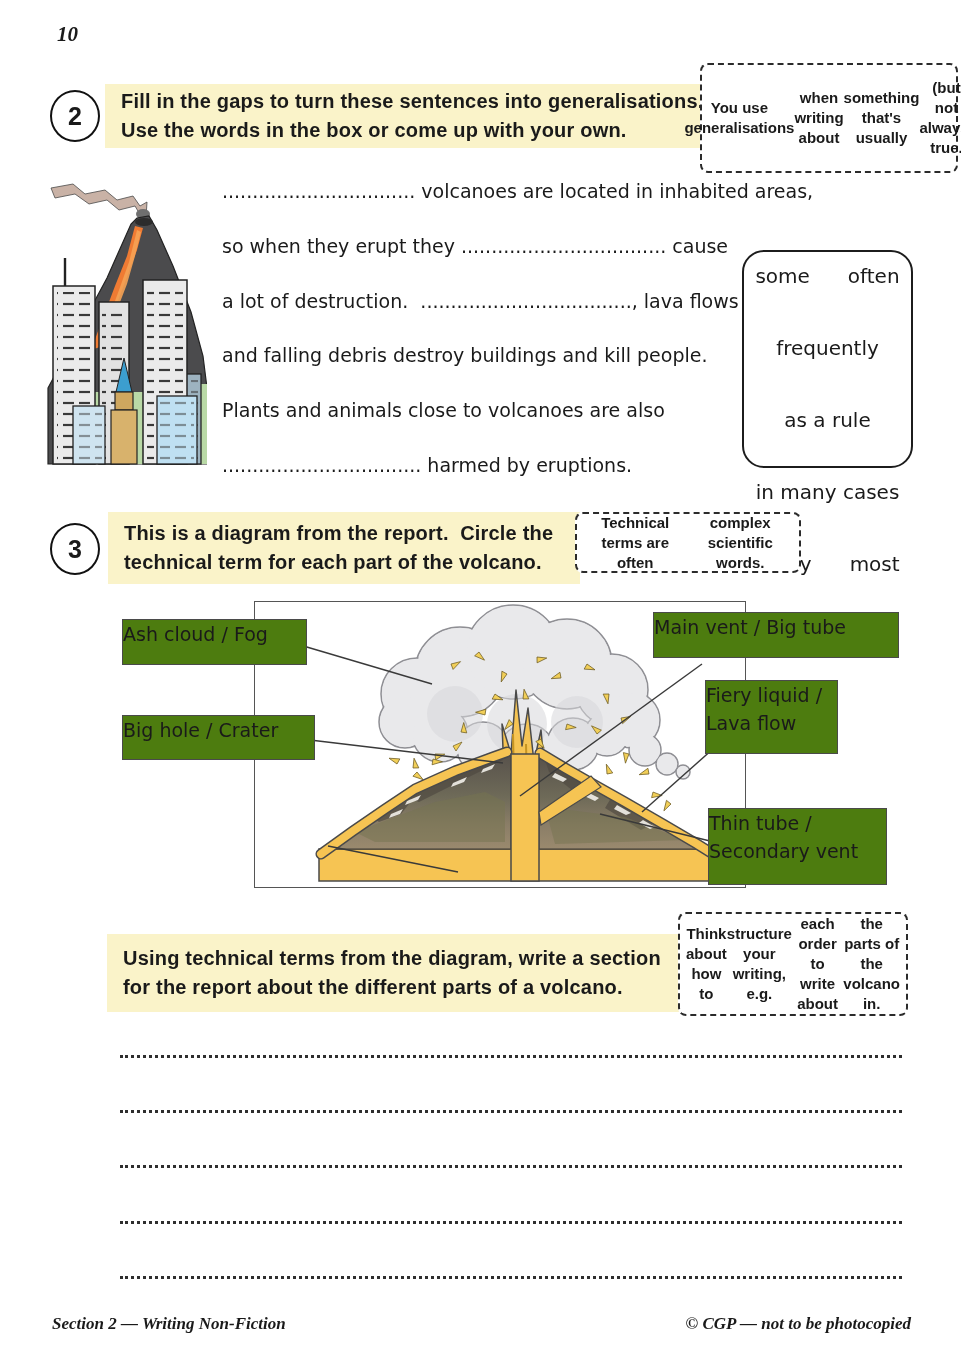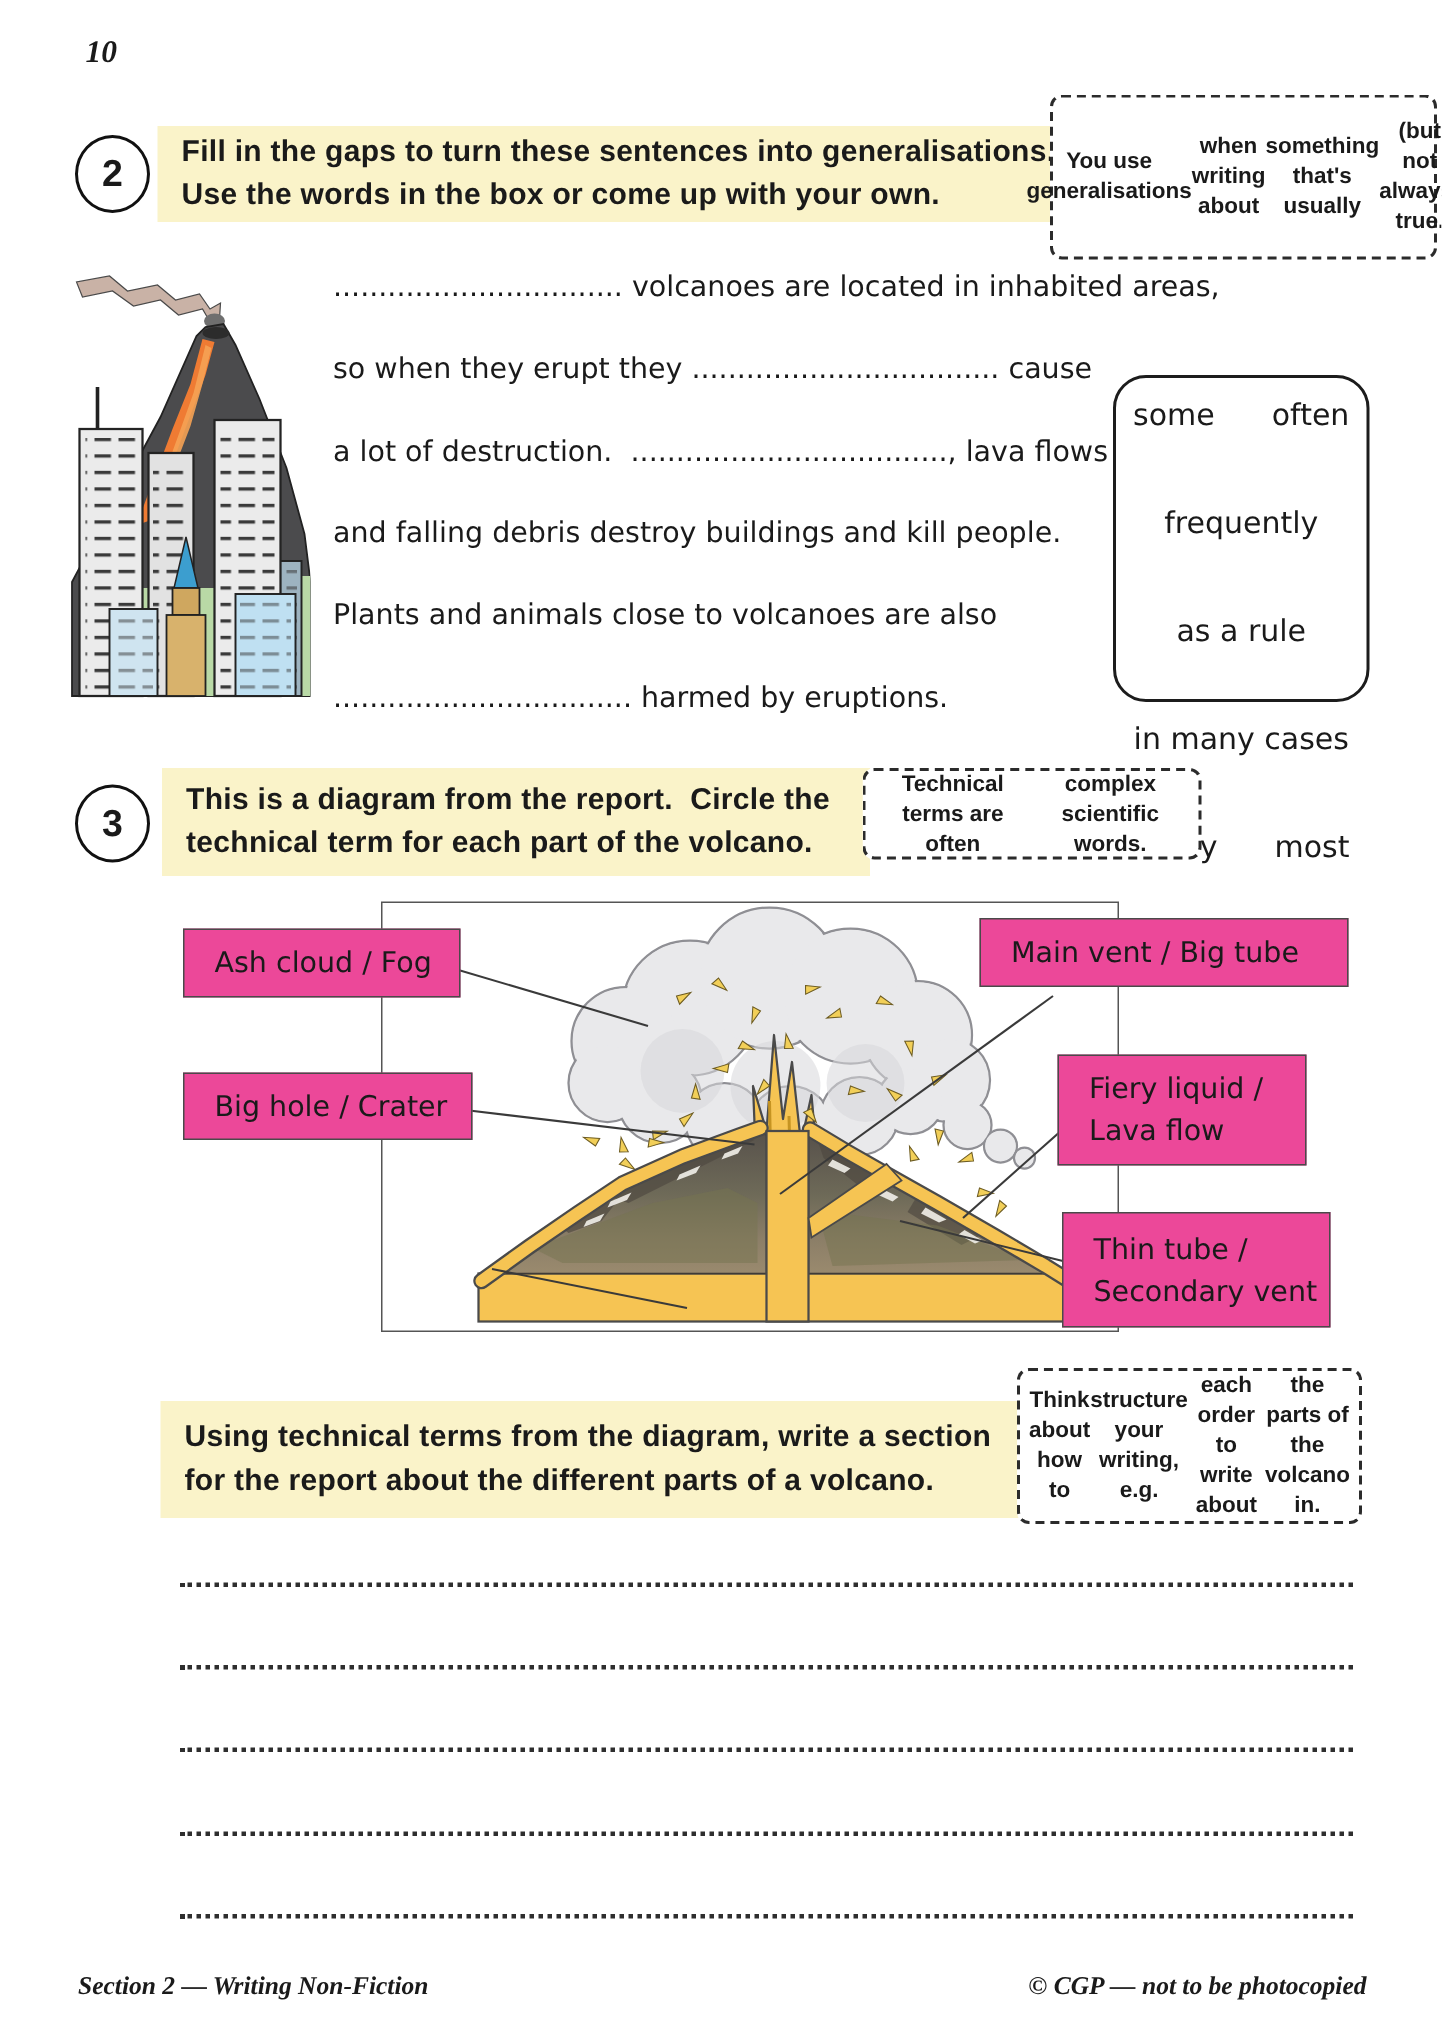--- a/index.html
+++ b/index.html
@@ -24,22 +24,22 @@
 
   .sentence{left:222px;height:30px;font:19px/30px "DejaVu Sans",sans-serif;white-space:pre;}
 
   .wordbox{left:742px;top:250px;width:171px;height:218px;border:2px solid #1c1c1c;border-radius:22px;
            display:flex;flex-direction:column;justify-content:space-around;padding:12px 0;box-sizing:border-box;
            font:20px "DejaVu Sans",sans-serif;background:#fff;gap:48px;}
   .wb-row{display:flex;justify-content:center;gap:38px;white-space:nowrap;}
 
   .diagram-box{left:254px;top:601px;width:492px;height:287px;border:1.6px solid #555;background:#fff;box-sizing:border-box;}
 
-  .dlabel{background:#ec4899;border:1.6px solid #4a4a4a;display:flex;flex-direction:column;justify-content:center;
-          padding-left:20px;box-sizing:border-box;font:19px/28px "DejaVu Sans",sans-serif;white-space:nowrap;}
+  .dlabel{background:#4d7c0f;border:1.6px solid #4a4a4a;display:flex;flex-direction:column;justify-content:flex-start;
+          padding-left:0;box-sizing:border-box;font:19px/28px "DejaVu Sans",sans-serif;white-space:nowrap;}
 
   .answer-line{left:120px;width:782px;height:12px;border-bottom:3px dotted #2e2e2e;}
 
   .footer{top:1314px;font:italic 700 17px "Liberation Serif",serif;}
   svg{display:block;}
 </style>
 </head>
 <body>
 
 <div class="page">
@@ -278,21 +278,21 @@
 
   <div class="abs dlabel" style="left:122px;top:619px;width:185px;height:46px">
     <div>Ash cloud / Fog</div>
   </div>
   <div class="abs dlabel" style="left:122px;top:715px;width:193px;height:45px">
     <div>Big hole / Crater</div>
   </div>
   <div class="abs dlabel" style="left:653px;top:612px;width:246px;height:46px">
     <div>Main vent / Big tube</div>
   </div>
-  <div class="abs dlabel" style="left:705px;top:703px;width:166px;height:74px">
+  <div class="abs dlabel" style="left:705px;top:680px;width:133px;height:74px">
     <div>Fiery liquid /</div>
     <div>Lava flow</div>
   </div>
   <div class="abs dlabel" style="left:708px;top:808px;width:179px;height:77px">
     <div>Thin tube /</div>
     <div>Secondary vent</div>
   </div>
 
   <div class="abs highlight" style="left:107px;top:934px;width:558px;height:78px">
     <div>Using technical terms from the diagram, write a section</div>

